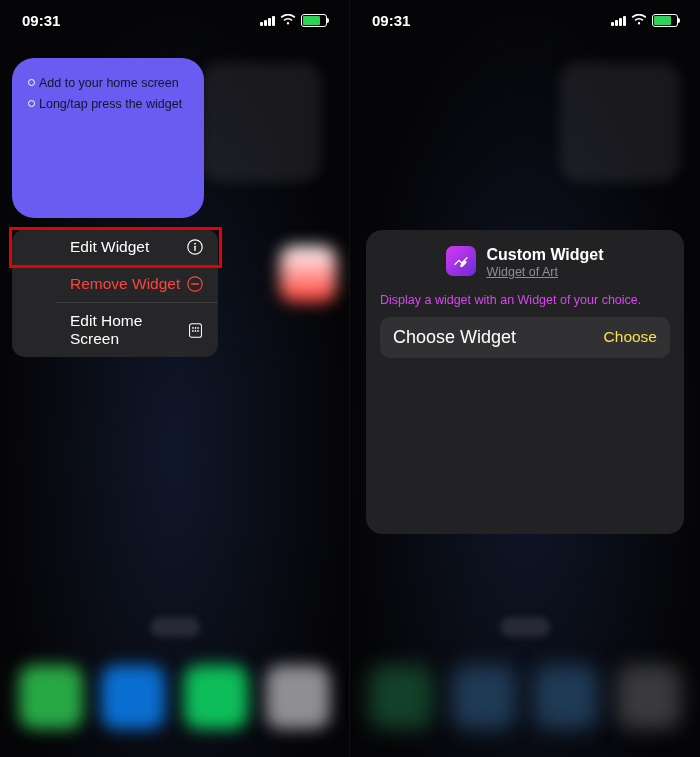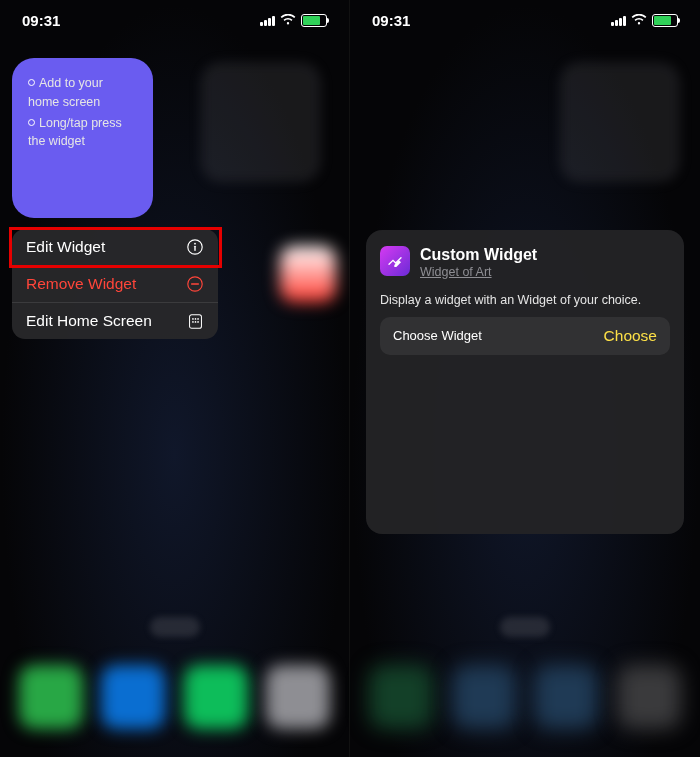--- a/index.html
+++ b/index.html
@@ -11,46 +11,46 @@
     .status-right { display: flex; align-items: center; gap: 5px; }
     .signal-bars { display: flex; align-items: flex-end; gap: 1px; height: 11px; }
     .signal-bars span { width: 3px; background: #fff; border-radius: 1px; }
     .signal-bars span:nth-child(1){height:4px} .signal-bars span:nth-child(2){height:6px} .signal-bars span:nth-child(3){height:8px} .signal-bars span:nth-child(4){height:10px}
     .wifi-svg { width: 16px; height: 12px; }
     .battery { width: 26px; height: 13px; border: 1.5px solid #fff; border-radius: 3px; position: relative; display: flex; align-items: center; padding: 1px; }
     .battery::after { content:''; position:absolute; right:-3px; top:3px; width:2px; height:5px; background:#fff; border-radius:0 2px 2px 0; }
     .battery-fill { width: 75%; height: 100%; background: #30d158; border-radius: 1px; display:flex; align-items:center; justify-content:center; font-size:8px; }
 
     
-    .widget-card { position:absolute; top:58px; left:12px; width:141px; height:160px; background:#6a5cf0; border-radius:22px; padding:16px; color:#e5e5e5; font-size:12.5px; line-height:1.5; z-index:15; }
+    .widget-card { position:absolute; top:58px; left:12px; width:192px; height:160px; background:#6a5cf0; border-radius:22px; padding:16px; color:#0f172a; font-size:12.5px; line-height:1.5; z-index:15; }
     .widget-card .tip { margin-bottom: 2px; }
     .widget-card .bullet { display:inline-block; width:7px; height:7px; border:1px solid #fff; border-radius:50%; margin-right:4px; position:relative; top:-1px; }
     .widget-card .bullet::after{content:'';position:absolute;left:2px;top:2px;width:3px;height:3px;border-radius:50%;}
 
     .ghost-widget { position:absolute; top:62px; right:28px; width:120px; height:120px; background:rgba(140,140,150,0.15); border-radius:20px; filter:blur(6px); z-index:5; }
     .ghost-widget.r { top:62px; right:20px; }
 
-    .context-menu { position:absolute; top:229px; left:12px; width:206px; background:rgba(40,40,42,0.95); border-radius:13px; overflow:hidden; z-index:15; }
+    .context-menu { position:absolute; top:229px; left:12px; width:206px; background:rgba(40,40,42,0.95); border-radius:13px; overflow:hidden; z-index:15;padding-left:44px; }
     .context-item { display:flex; align-items:center; justify-content:space-between; padding:9px 14px; color:#fff; font-size:15.5px; border-bottom:1px solid rgba(80,80,82,0.5); cursor:pointer; }
     .context-item:last-child { border-bottom:none; }
     .context-item.danger { color:#ff453a; }
     .context-item .mi-icon { width:18px; height:18px; display:flex; align-items:center; justify-content:center; }
     .red-frame { position:absolute; border:3px solid #e60000; pointer-events:none; z-index:30; }
     .red-frame.rf1 { top:227px; left:9px; width:213px; height:41px; }
 
     
     .config-sheet { position:absolute; top:230px; left:16px; right:16px; height:304px; background:rgba(35,35,37,0.96); border-radius:16px; padding:16px 14px; z-index:15; }
-    .cfg-header { display:flex; gap:10px; margin-bottom:4px; }
+    .cfg-header { display:flex; gap:10px; margin-bottom:4px;justify-content:center; }
     .cfg-icon { width:30px; height:30px; border-radius:7px; background:linear-gradient(135deg,#d63af2 0%,#6b2bd6 100%); display:flex; align-items:center; justify-content:center; flex-shrink:0; }
     .cfg-icon svg{width:16px;height:16px;}
     .cfg-title { color:#fff; font-size:16px; font-weight:600; line-height:1.1; }
     .cfg-sub { color:#8e8e93; font-size:12.5px; margin-top:1px;text-decoration:underline; }
-    .cfg-desc { color:#e5e5e5; font-size:12.5px; margin:14px 0 10px; }
+    .cfg-desc { color:#d946ef; font-size:12.5px; margin:14px 0 10px; }
     .cfg-row { display:flex; align-items:center; justify-content:space-between; background:rgba(60,60,62,0.6); border-radius:10px; padding:10px 13px; }
-    .cfg-row-label { color:#fff; font-size:13px; }
+    .cfg-row-label { color:#fff; font-size:18px; }
     .cfg-row-action { color:#fde047; font-size:15.5px; cursor:pointer; }
 
     
     .dock { position:absolute; left:0; right:0; bottom:12px; height:96px; display:flex; align-items:center; justify-content:space-evenly; }
     .dock-icon { width:64px; height:64px; border-radius:15px; filter:blur(8px); }
     .dock.left-d .dock-icon:nth-child(1){background:#28a745;} .dock.left-d .dock-icon:nth-child(2){background:#0a6ed1;}
     .dock.left-d .dock-icon:nth-child(3){background:#0dbd5a;} .dock.left-d .dock-icon:nth-child(4){background:#8e8e93;}
     .dock.right-d .dock-icon{filter:blur(10px);background:#1f3a55;} .dock.right-d .dock-icon:nth-child(1){background:#134028;} .dock.right-d .dock-icon:nth-child(4){background:#3a3a3c;}
     .pager { position:absolute; left:50%; bottom:120px; transform:translateX(-50%); width:50px; height:20px; border-radius:10px; background:rgba(120,120,128,0.25); filter:blur(3px); }
     .bg-app { position:absolute; width:56px; height:56px; border-radius:14px; filter:blur(8px); background:#2c2c2e; }

